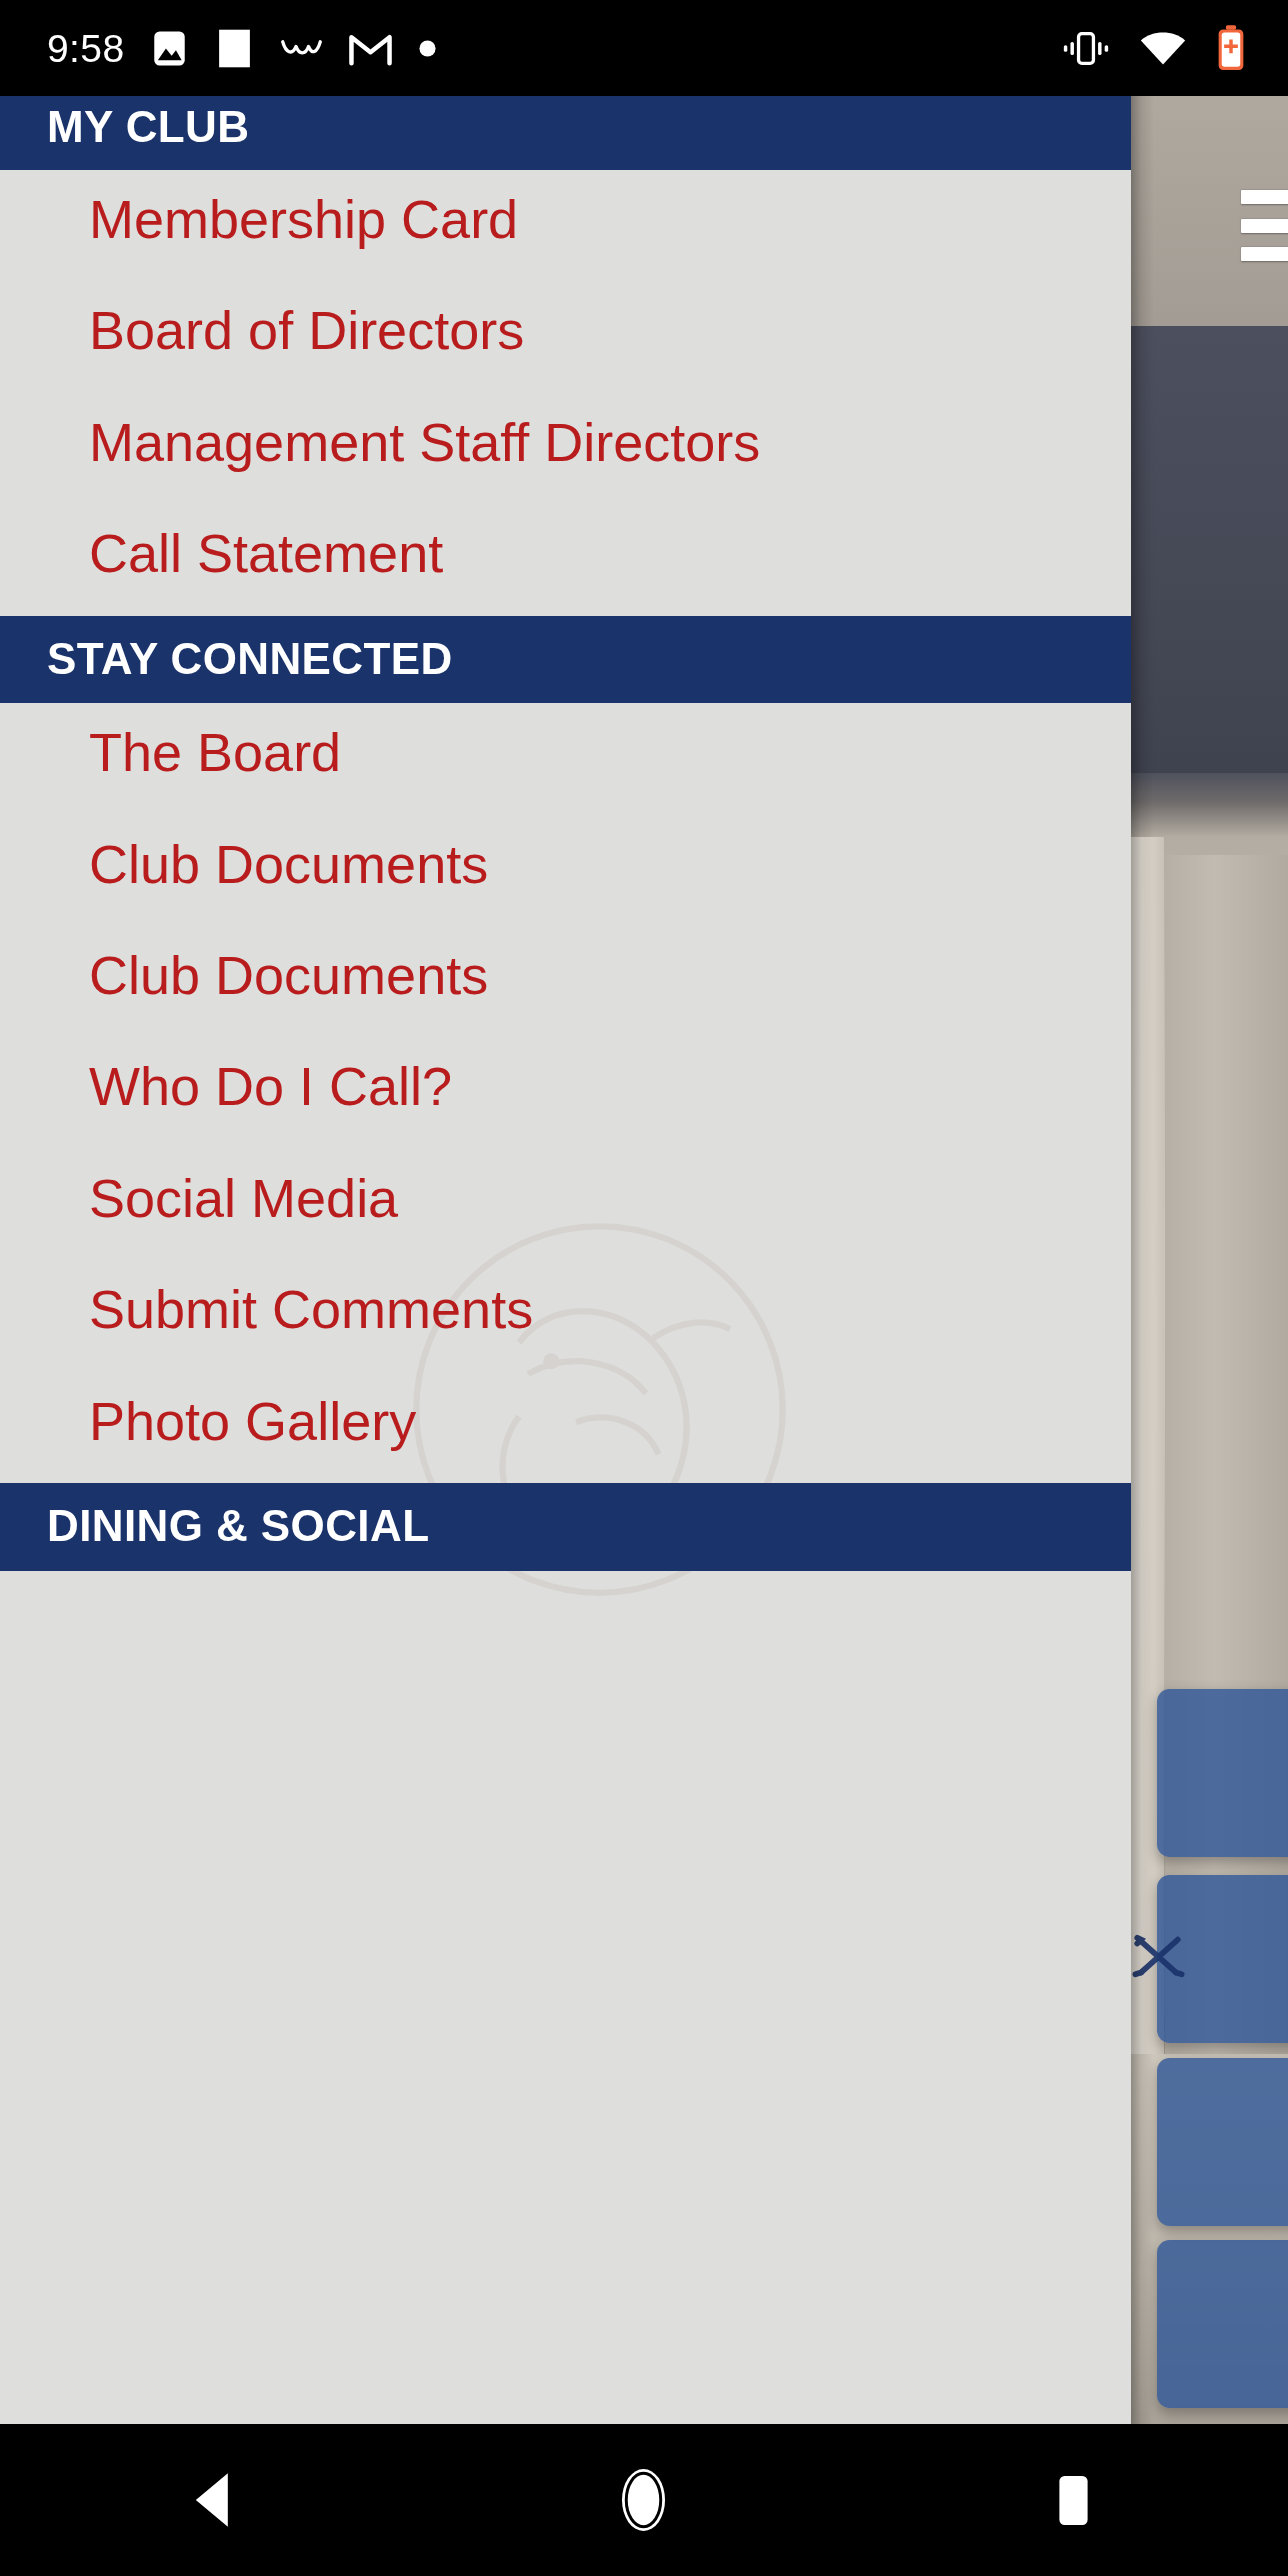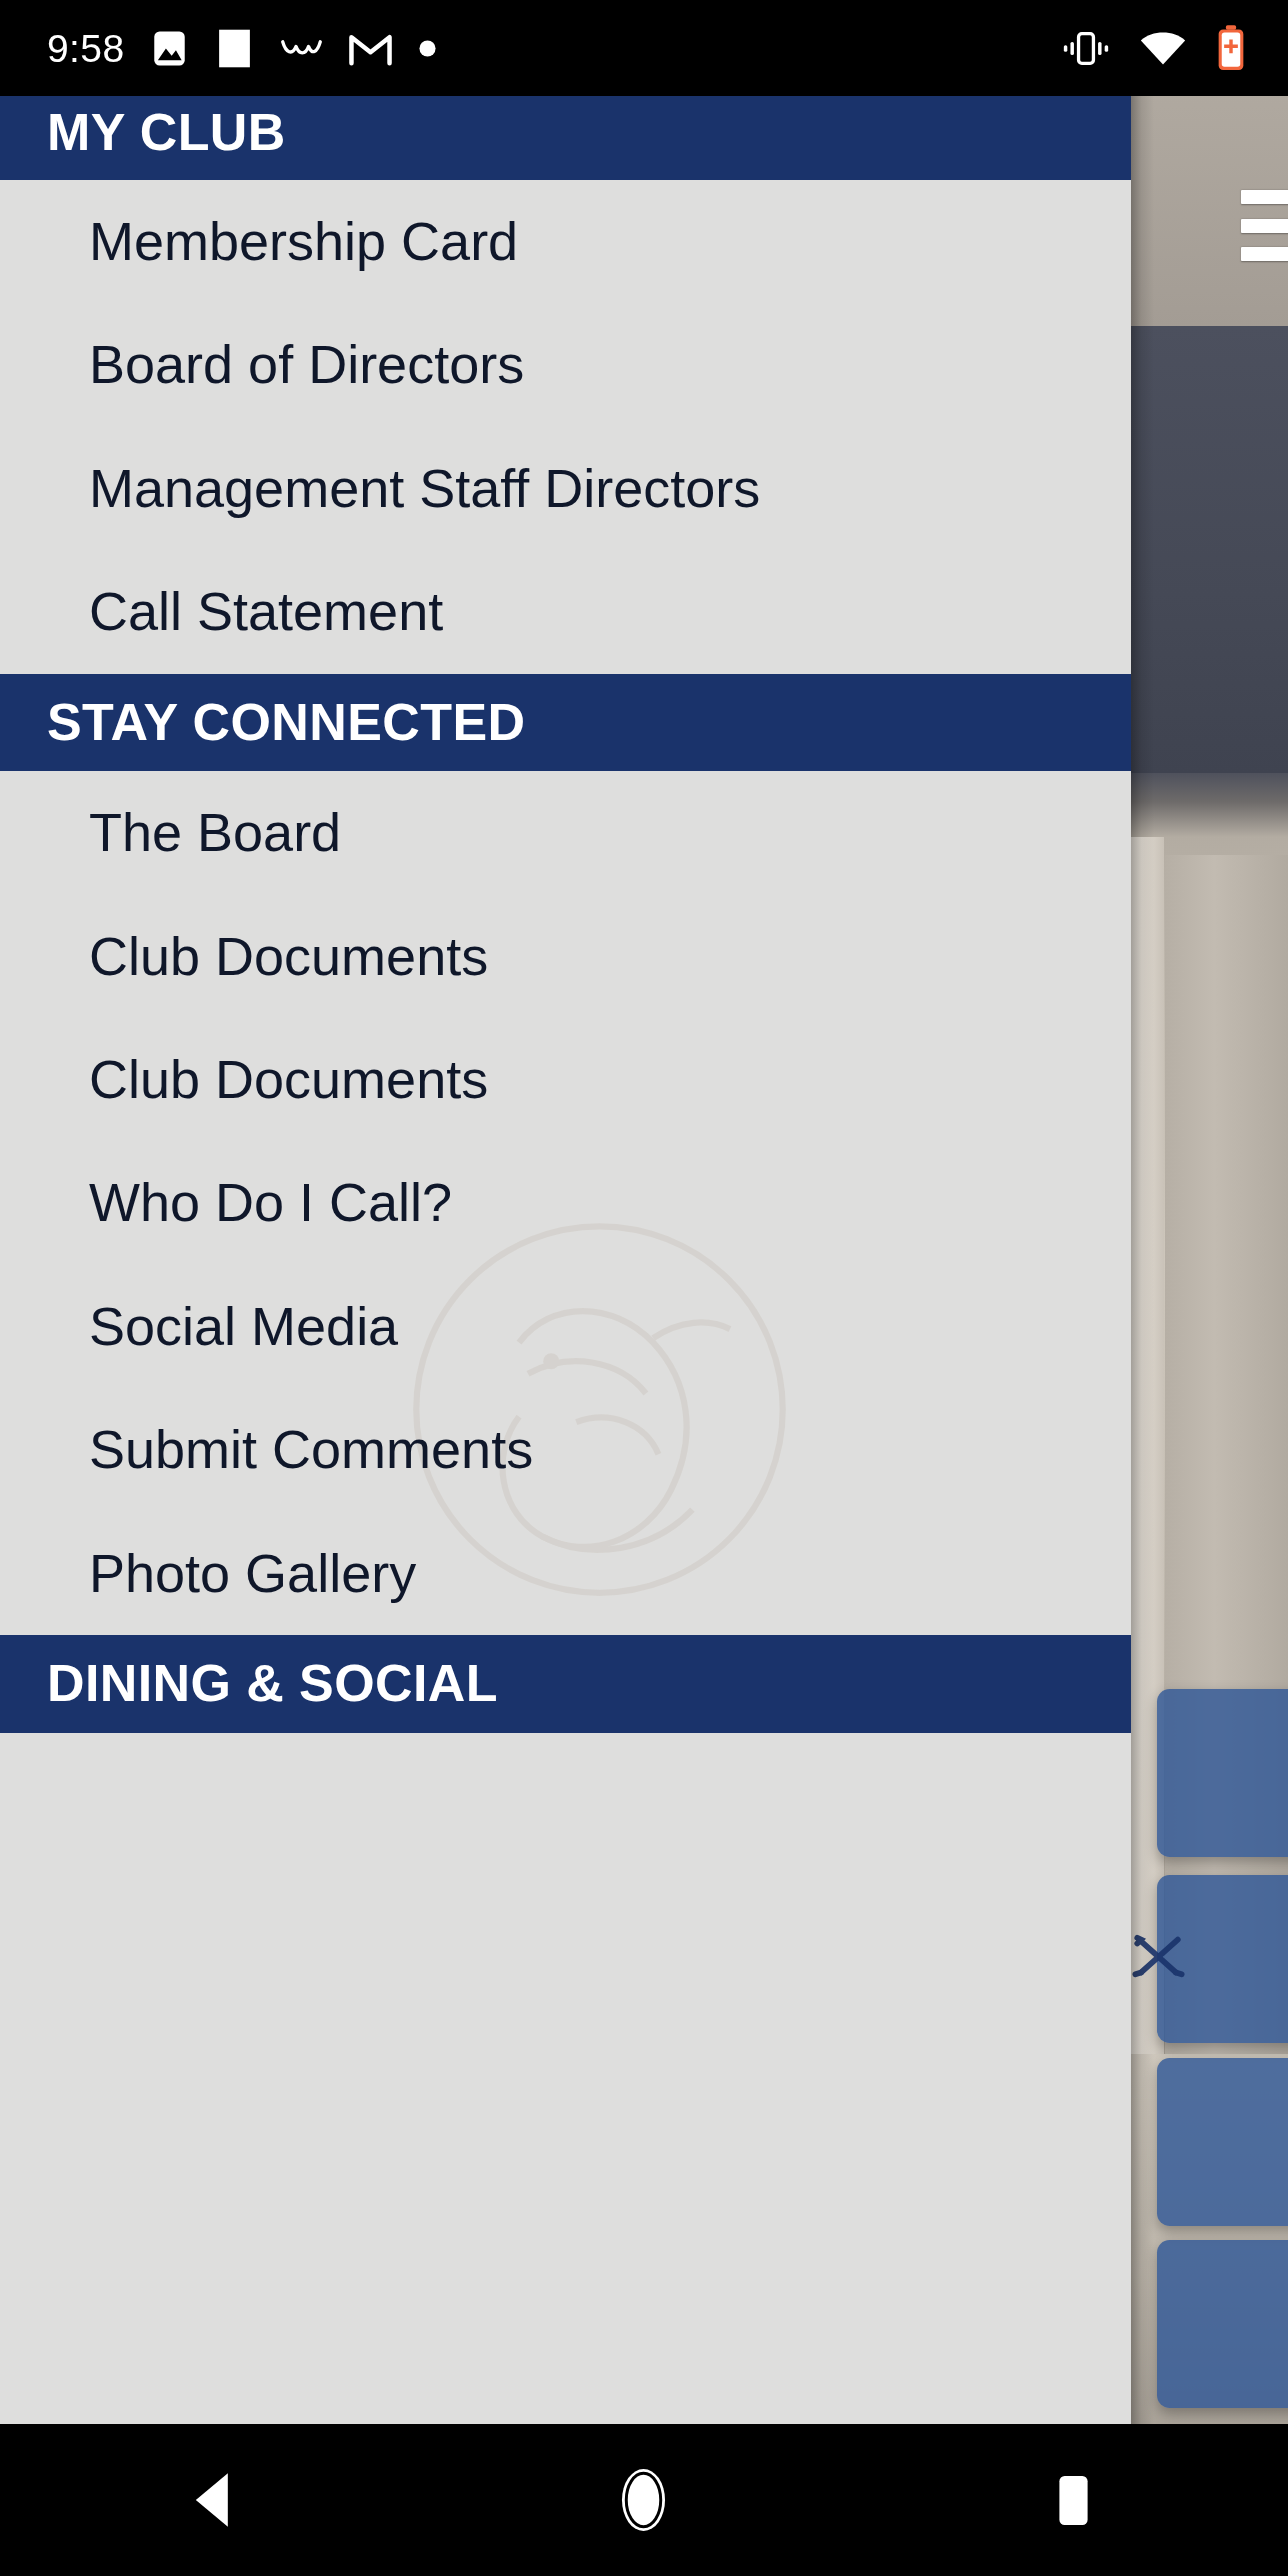--- a/index.html
+++ b/index.html
@@ -105,33 +105,33 @@
   #watermark{
     position:absolute; left:385px; top:1100px; width:429px; height:465px;
     opacity:.55; z-index:1; pointer-events:none;
   }
 
   #drawer-content{ position:relative; z-index:2; }
 
   .section-header{
     width:1131px; background:#1a336b;
     color:#ffffff;
-    font-size:52px; font-weight:700;
+    font-size:44px; font-weight:700;
     letter-spacing:0.4px;
     padding:18px 0 19.7px 47px;
     font-family:"Liberation Sans", sans-serif;
     white-space:nowrap;
   }
   #hdr-my-club{ padding-top:16px; padding-bottom:18px; }
 
   .menu-item{
     display:block; width:1131px;
-    color:#0f172a;
+    color:#b91c1c;
     font-size:54px; font-weight:400;
-    padding:32px 0 32px 89px;
+    padding:20px 0 32px 89px;
     font-family:"Liberation Sans", sans-serif;
     white-space:nowrap;
     background:transparent;
     border:none; text-align:left;
     line-height:1.1;
   }
 
   
   #nav-bar{
     position:absolute; left:0; top:2424px; width:1288px; height:152px;

